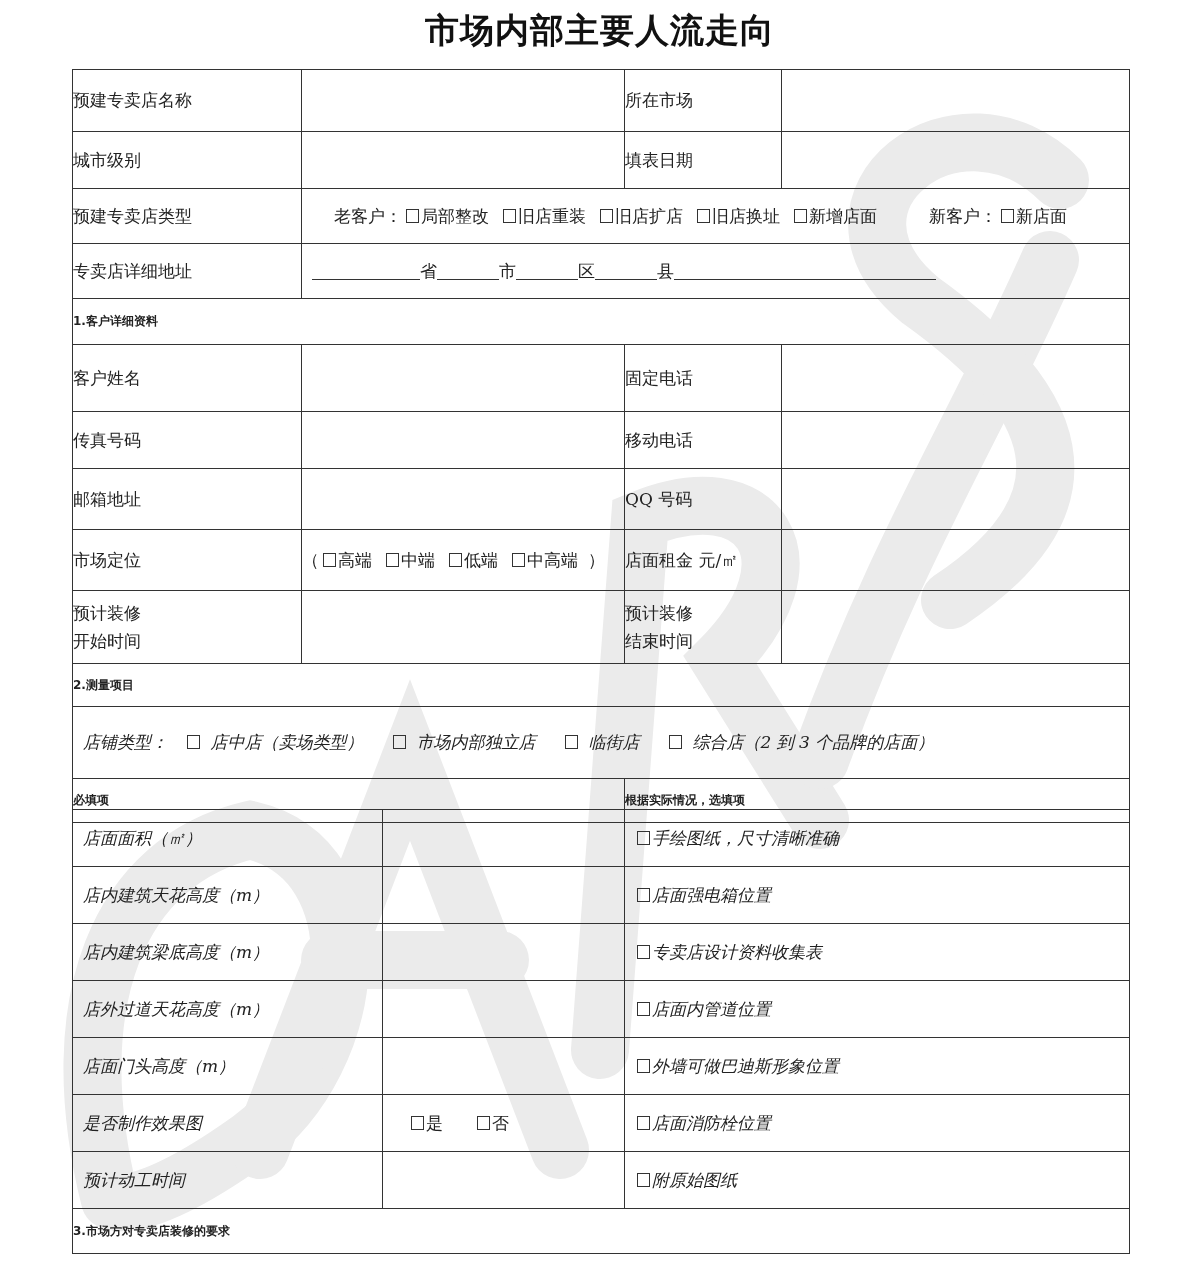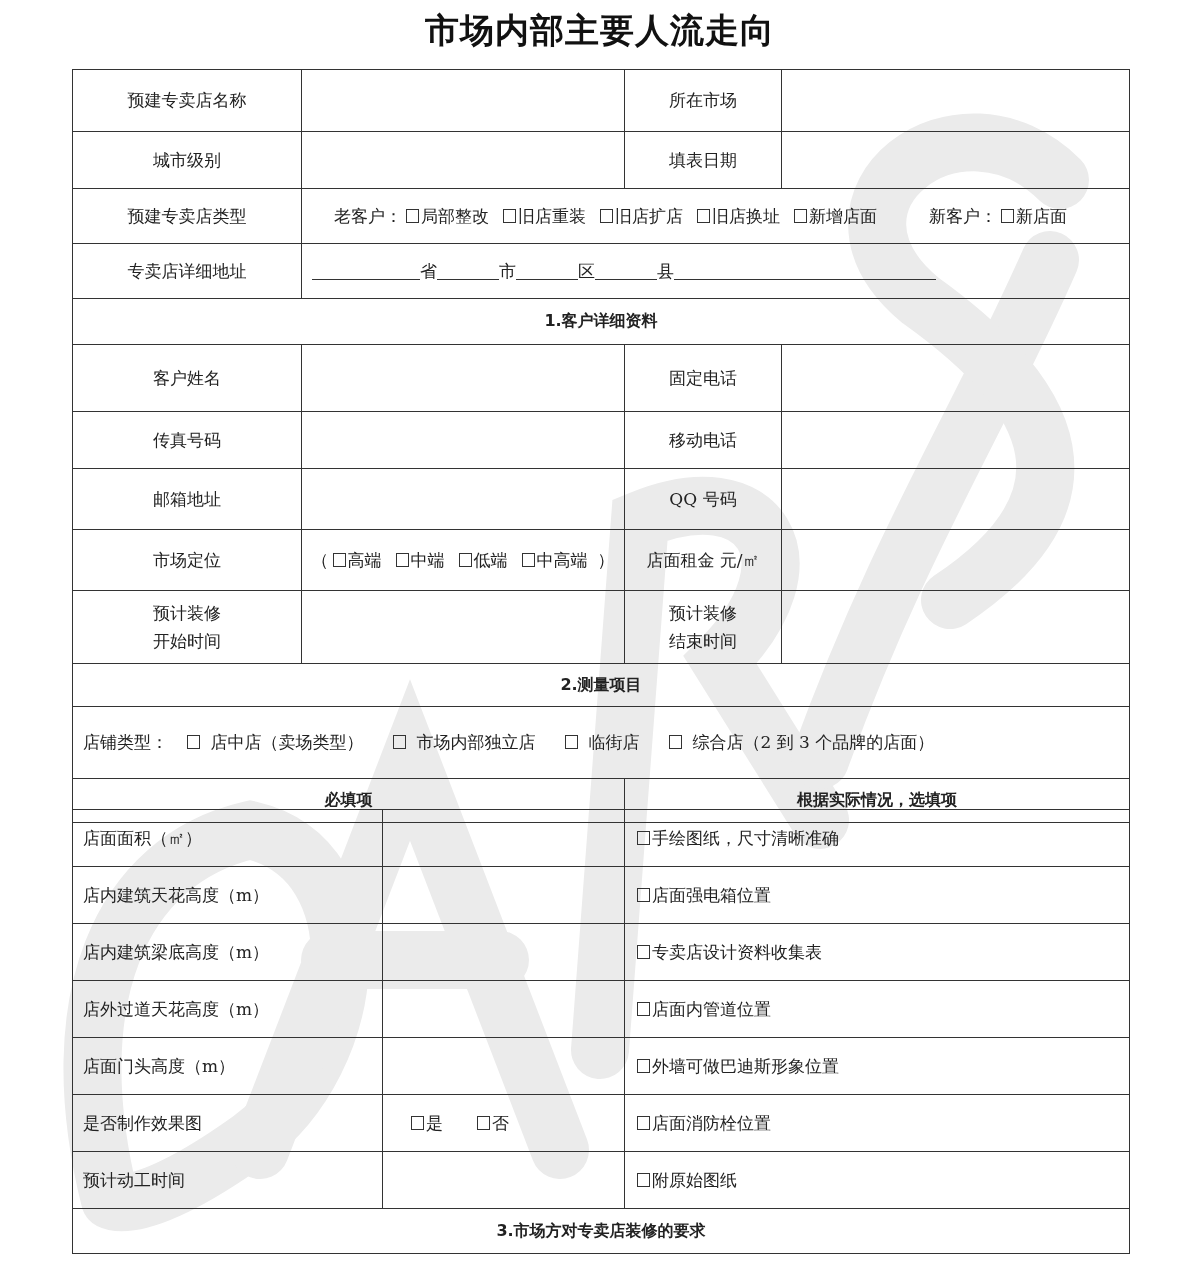--- a/index.html
+++ b/index.html
@@ -19,23 +19,23 @@
   }
   table.form {
     position: absolute; left: 72px; top: 69px; width: 1057px;
     border-collapse: collapse; table-layout: fixed; z-index: 1;
     font-size: 17px;
   }
   table.form td {
     border: 1.5px solid #333; padding: 0; vertical-align: middle;
     background: transparent;
   }
-  .c { text-align: center; }
-  .l { text-align: left; padding-left: 10px !important; }
-  .bold { font-weight: bold; font-family: "DejaVu Sans", "Liberation Sans", sans-serif; font-size: 16px; }
+  .c { text-align: left; }
+  .l { text-align: left; padding-left: 10px !important; font-style: italic; }
+  .bold { font-weight: bold; font-family: "DejaVu Sans", "Liberation Sans", sans-serif; font-size: 12px; }
   .box { display: inline-block; width: 11px; height: 12px; border: 1px solid #333; margin: 0 2px 0 4px; vertical-align: -1px; }
   .blank { display: inline-block; border-bottom: 1px solid #333; height: 16px; vertical-align: -3px; }
   .opt { margin-right: 10px; }
   .gap { display: inline-block; width: 52px; }
 </style>
 </head>
 <body>
 
 <svg class="watermark" viewBox="0 0 1200 1283">
   <g fill="none" stroke="#ebebeb" stroke-width="58" stroke-linecap="round">

